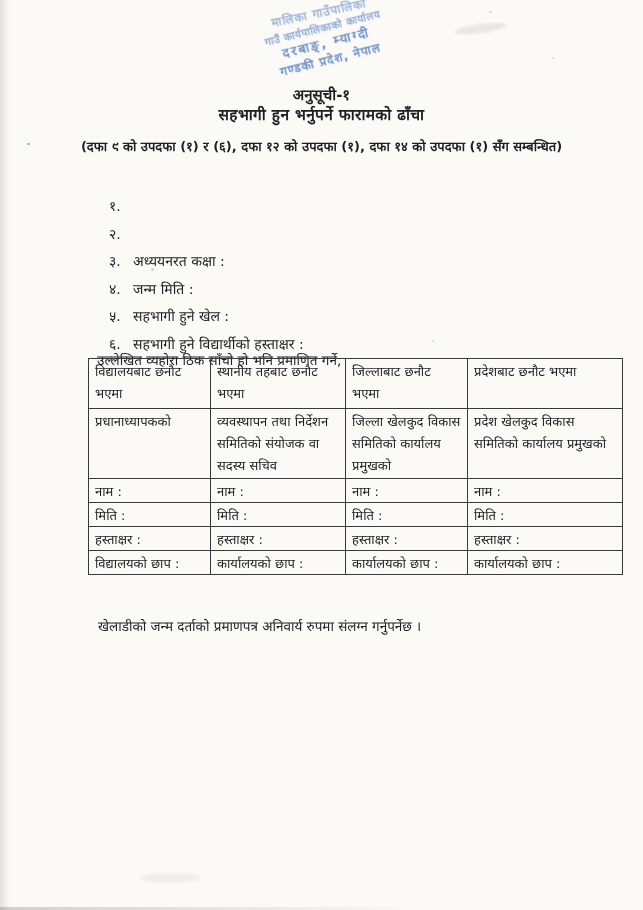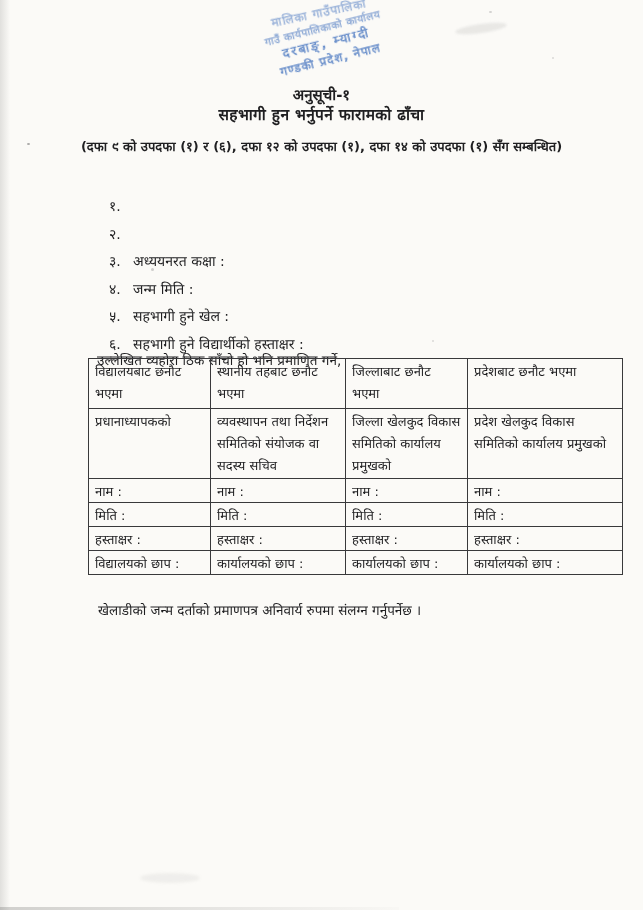--- a/index.html
+++ b/index.html
@@ -99,21 +99,21 @@
     line-height: 21px;
     font-weight: 500;
     overflow: hidden;
   }
   tr.r-head td, tr.r-desig td { line-height: 22px; }
   tr.r-head  { height: 50px; }
   tr.r-desig { height: 70px; margin-left: 22px; }
   tr.r-field { height: 20px; padding-left: 43px; }
 
   .footer-note {
-    position: absolute; left: 98px; top: 601px;
+    position: absolute; left: 98px; top: 617px;
     font-size: 13.5px; font-weight: 500;
   }
 </style>
 </head>
 <body>
 
 <div class="page">
 
   <div class="edge-left"></div>
   <div class="edge-bottom"></div>

